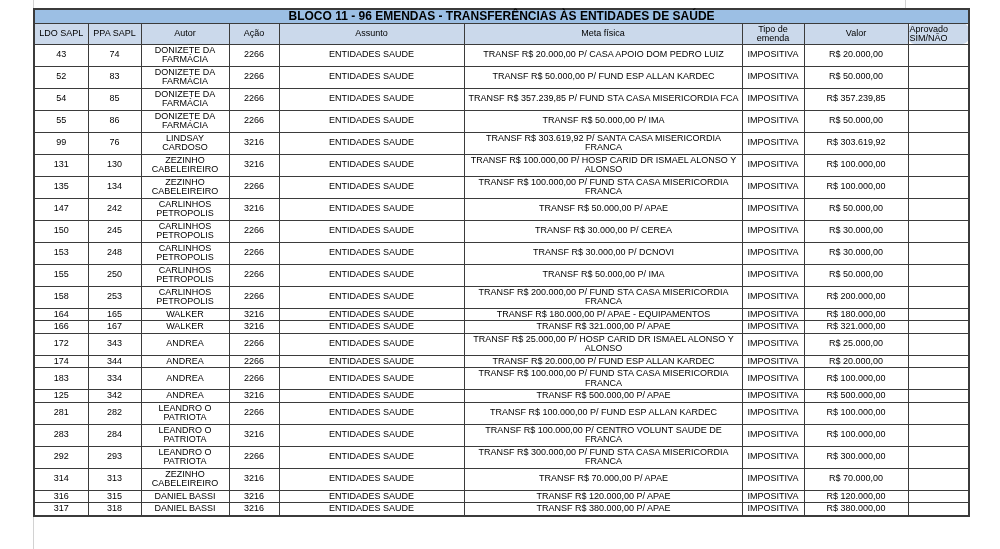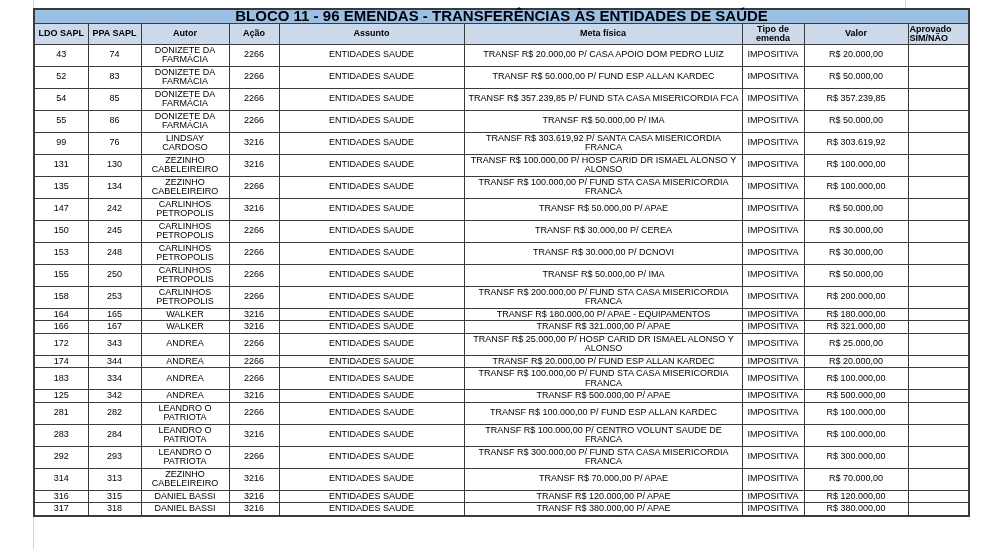--- a/index.html
+++ b/index.html
@@ -13,30 +13,30 @@
   table.sheet {
     position: absolute; left: 33px; top: 8px; width: 935px;
     border-collapse: collapse; table-layout: fixed;
     font-family: "Liberation Sans", sans-serif;
   }
   table.sheet, table.sheet th, table.sheet td { border: 1px solid #3b3b3b; }
   table.sheet { border-width: 2px; }
 
   th.title-cell {
     background: var(--title-bg, #9cbfe4);
-    font-size: 15px; font-weight: bold; text-align: center;
+    font-size: 12px; font-weight: bold; text-align: center;
     height: 14px; line-height: 12px; padding: 0 2px;
   }
   tr.header-row th {
     background: var(--header-bg, #cbd9eb);
-    font-size: 9px; font-weight: bold; text-align: center;
+    font-size: 9px; font-weight: normal; text-align: center;
     line-height: 9px; padding: 1px 1px; white-space: pre-line;
     vertical-align: middle; height: 18px;
   }
-  tr.header-row th.h-aprovado { text-align: left; padding-left: 1px; }
+  tr.header-row th.h-aprovado { text-align: left; padding-left: 1px; border-radius: 7px; }
 
   tbody td {
     font-size: 9px; line-height: 9.5px; padding: 1px 2px;
     text-align: center; vertical-align: middle; white-space: pre-line;
     overflow: hidden; height: 12px; background: #ffffff;
   }
   tbody td.c-meta { text-align: center; padding-left: 3px; }
 </style>
 </head>
 <body>

